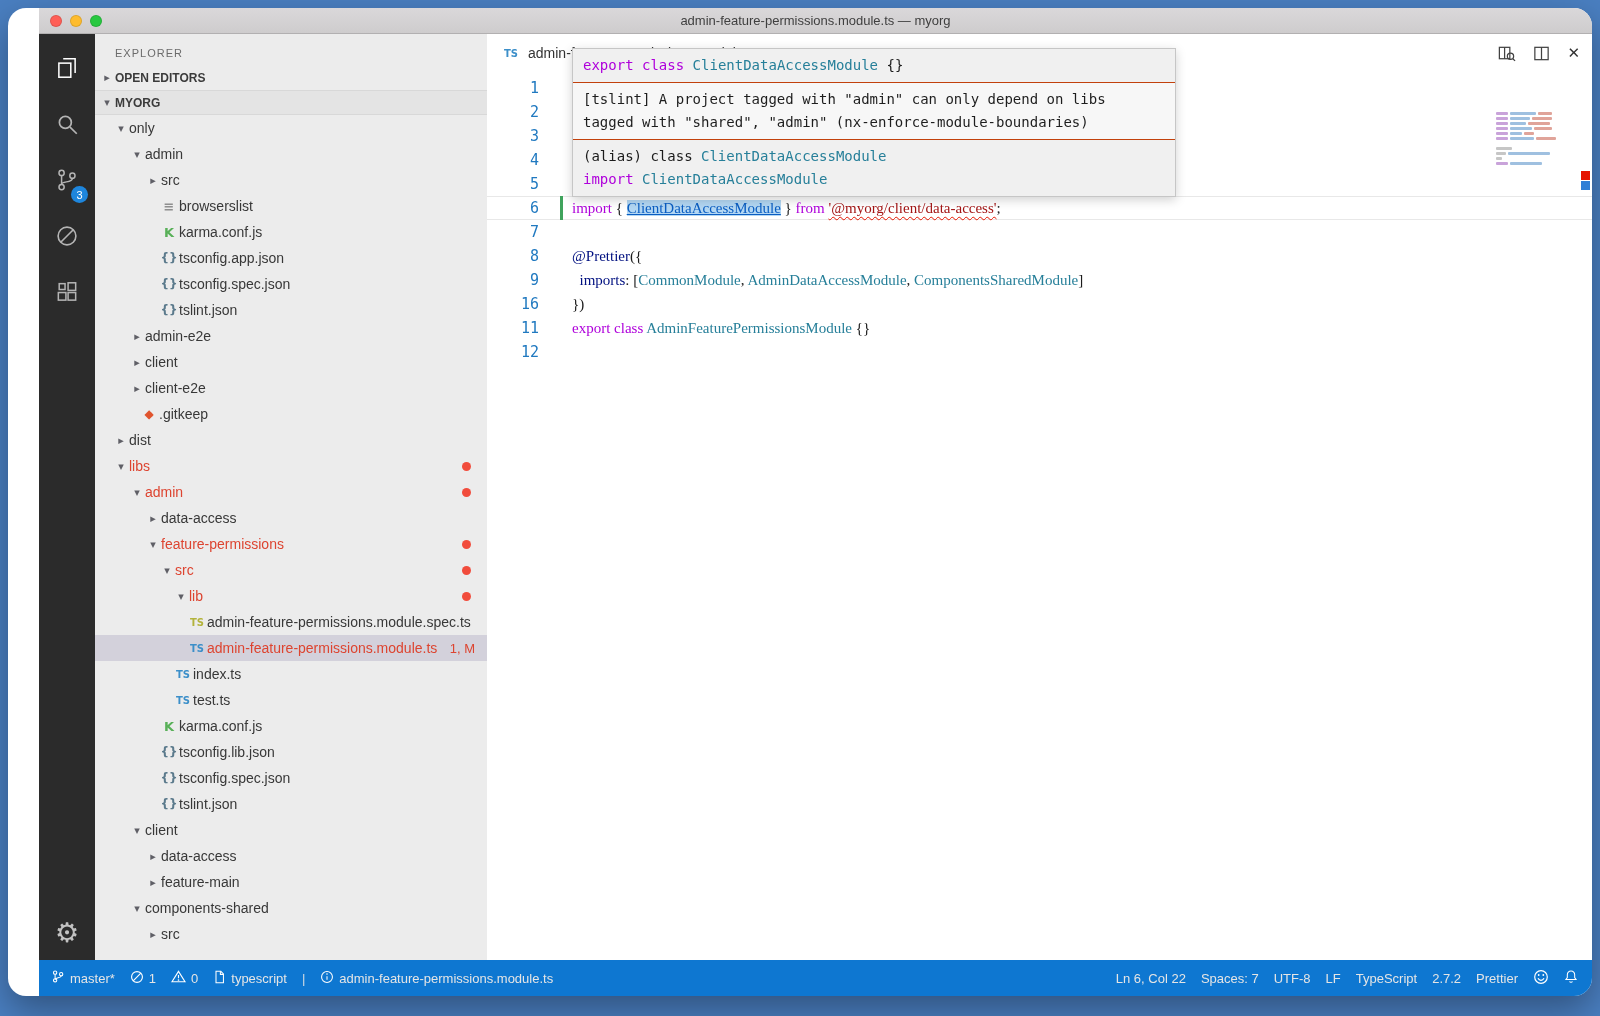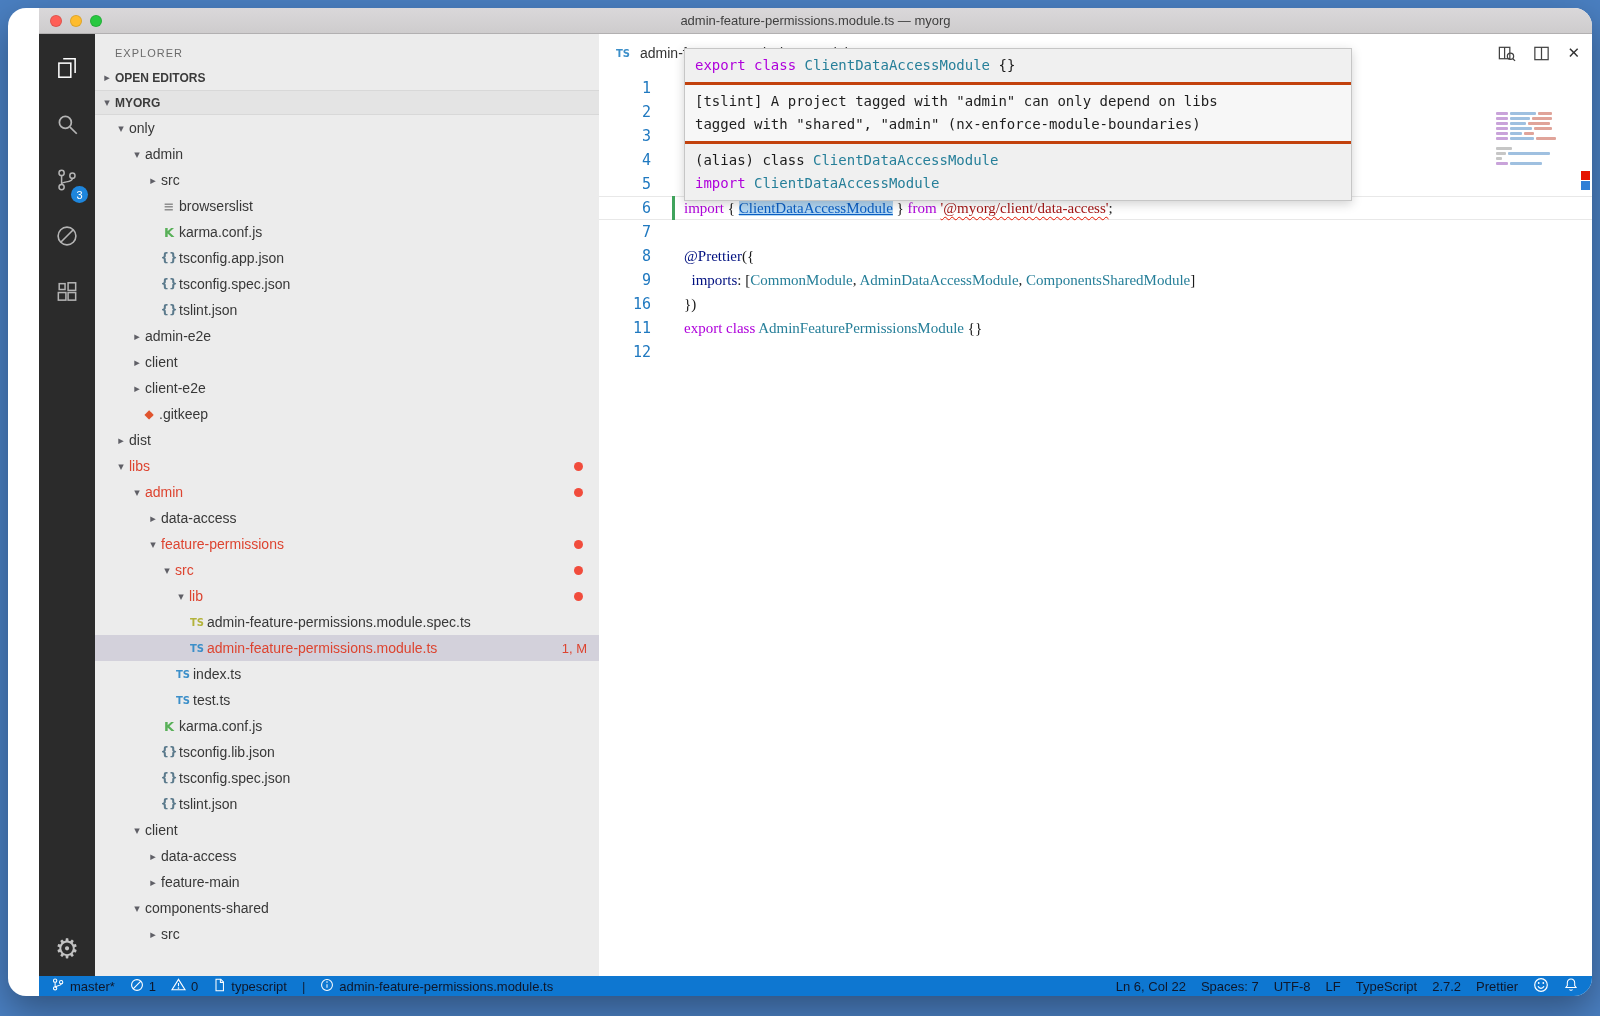--- a/index.html
+++ b/index.html
@@ -17,21 +17,21 @@
   .main { flex:1; display:flex; min-height:0; }
 
   
   .activity { width:56px; flex:0 0 auto; background:#2b2b2b; display:flex; flex-direction:column; align-items:center; padding-top:8px; }
   .act-item { width:56px; height:56px; display:flex; align-items:center; justify-content:center; color:#b4b4b4; position:relative; cursor:pointer; }
   .act-item.active { color:#ffffff; }
   .badge { position:absolute; right:7px; bottom:7px; background:#1e86dd; color:#fff; border-radius:50%; min-width:17px; height:17px; font-size:11px; display:flex; align-items:center; justify-content:center; }
   .act-gear { margin-top:auto; margin-bottom:12px; color:#c2c2c2; font-size:27px; font-family:"DejaVu Sans",sans-serif; cursor:pointer; }
 
   
-  .sidebar { width:504px; flex:0 0 auto; background:#ececec; display:flex; flex-direction:column; color:#383838; overflow:hidden; }
+  .sidebar { width:392px; flex:0 0 auto; background:#ececec; display:flex; flex-direction:column; color:#383838; overflow:hidden; }
   .sidebar-title { padding:13px 0 6px 20px; font-size:11px; letter-spacing:1px; color:#6b6b6b; }
   .section-row { height:25px; display:flex; align-items:center; font-weight:bold; font-size:12px; color:#3b3b3b; padding-left:4px; cursor:pointer; }
   .section-row.shaded { background:#e4e4e4; border-top:1px solid rgba(0,0,0,.05); border-bottom:1px solid rgba(0,0,0,.05); }
   .chev { width:16px; flex:0 0 16px; text-align:center; color:#5f5f66; font-size:11px; font-family:"DejaVu Sans",sans-serif; }
   .tree { flex:1; overflow:hidden; }
   .tree-row { height:26px; display:flex; align-items:center; position:relative; font-size:14px; cursor:pointer; white-space:nowrap; }
   .tree-row.selected { background:#d3d1db; }
   .tree-row.red > .label { color:#dd4430; }
   .dot { position:absolute; right:16px; top:9px; width:9px; height:9px; border-radius:50%; background:#f14c3c; }
   .badge-txt { position:absolute; right:12px; color:#dd4430; font-size:13px; }
@@ -60,34 +60,34 @@
   .code-text { margin-left:33px;font-family:Liberation Serif, serif; }
   .git-add { position:absolute; left:73px; top:0; width:3px; height:100%; background:#3fa35c; }
   .tk-kw{color:#af00db} .tk-type{color:#267f99} .tk-var{color:#001080}
   .tk-str{color:#a31515} .tk-plain{color:#1b1b1b}
   .tk-link{color:#0a5dc2}
   .sel{background:#b3d7f3;}
   .und{text-decoration:underline;}
   .squig{text-decoration:underline; text-decoration-style:wavy; text-decoration-color:#e51400; text-decoration-thickness:1px; text-underline-offset:3px;}
 
   
-  .tooltip { position:absolute; left:85px; top:14px; width:668px; background:#f7f7f7; border:1px solid #c6c6c6; box-shadow:0 3px 10px rgba(0,0,0,.18); z-index:20; font-family:"DejaVu Sans Mono","Liberation Mono",monospace; font-size:14px; line-height:23px; color:#1e1e1e; }
+  .tooltip { position:absolute; left:85px; top:14px; width:604px; background:#f7f7f7; border:1px solid #c6c6c6; box-shadow:0 3px 10px rgba(0,0,0,.18); z-index:20; font-family:"DejaVu Sans Mono","Liberation Mono",monospace; font-size:14px; line-height:23px; color:#1e1e1e; }
   .tt-sec { padding:5px 10px; }
   .tt-code { background:#f0f0f0; }
-  .tt-div { border-top:3px solid #c2410c; }
+  .tt-div { border-top:1px solid #c2410c; }
 
   
   .minimap { position:absolute; top:40px; right:28px; width:68px; }
   .mm-row { height:3px; margin-bottom:2px; display:flex; gap:2px; }
   .mm-seg { height:3px; border-radius:1px; }
   .overview { position:absolute; top:0; right:0; width:14px; height:100%; }
   .ov-mark { position:absolute; right:2px; width:9px; height:9px; }
 
   
-  .statusbar { height:20px; flex:0 0 auto; background:#0e77d1; color:#0f172a; font-size:13px; display:flex; align-items:center; justify-content:space-between; padding:0 14px 0 12px; }
+  .statusbar { height:36px; flex:0 0 auto; background:#0e77d1; color:#e5e5e5; font-size:13px; display:flex; align-items:center; justify-content:space-between; padding:0 14px 0 12px; }
   .sb-group { display:flex; align-items:center; gap:15px; }
   .sb-item { display:flex; align-items:center; gap:5px; cursor:pointer; white-space:nowrap; }
   .sb-sep { opacity:.9; }
 </style>
 </head>
 <body>
 
 <div class="frame">
   <div class="window">
 

